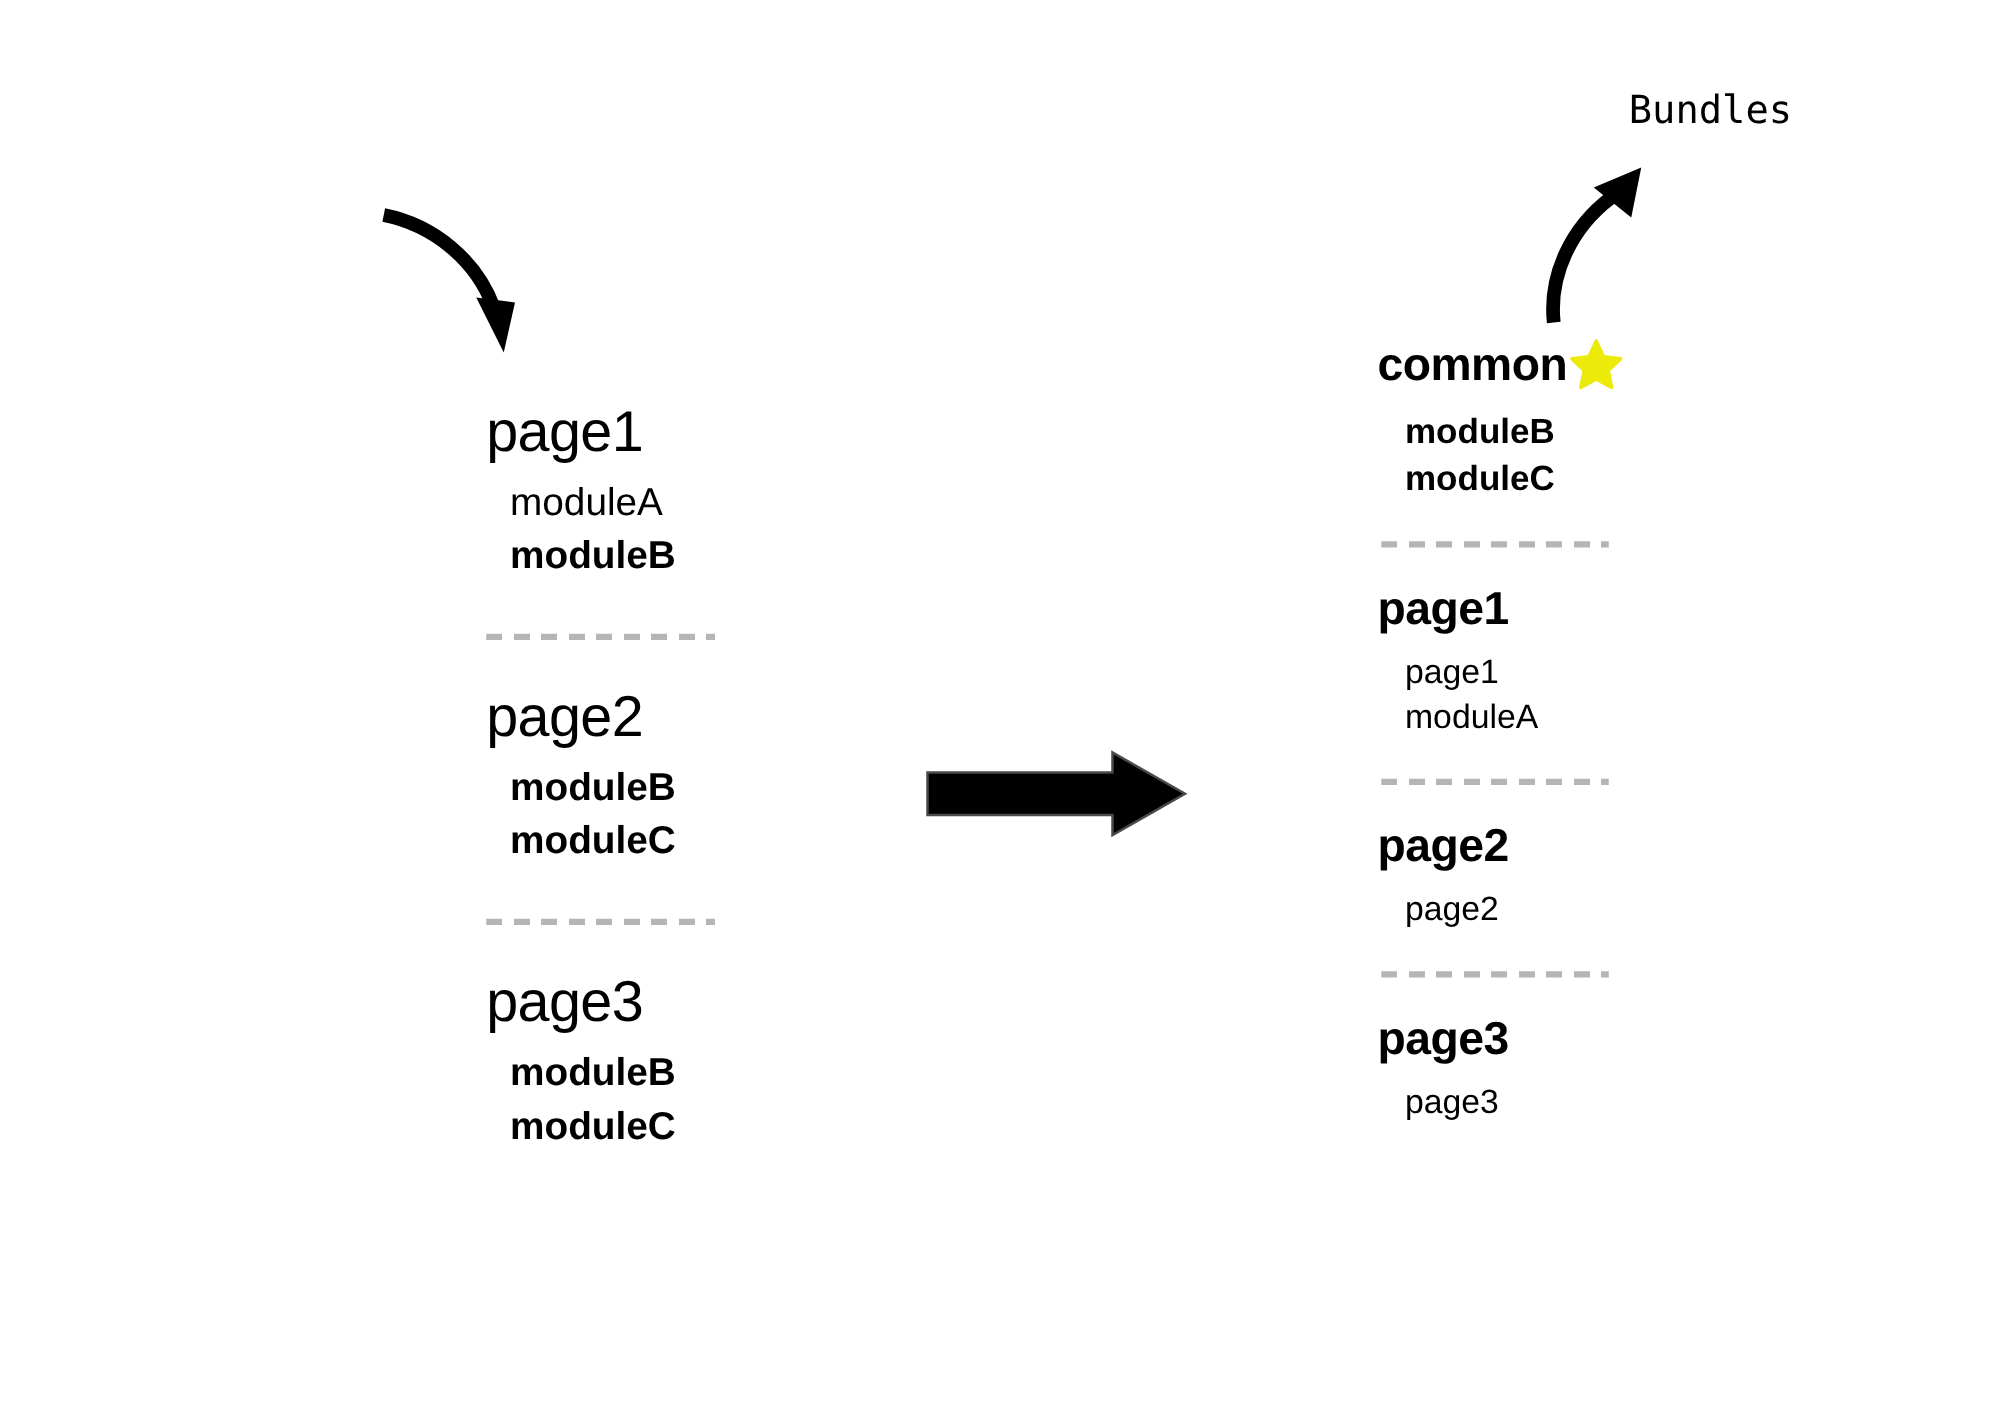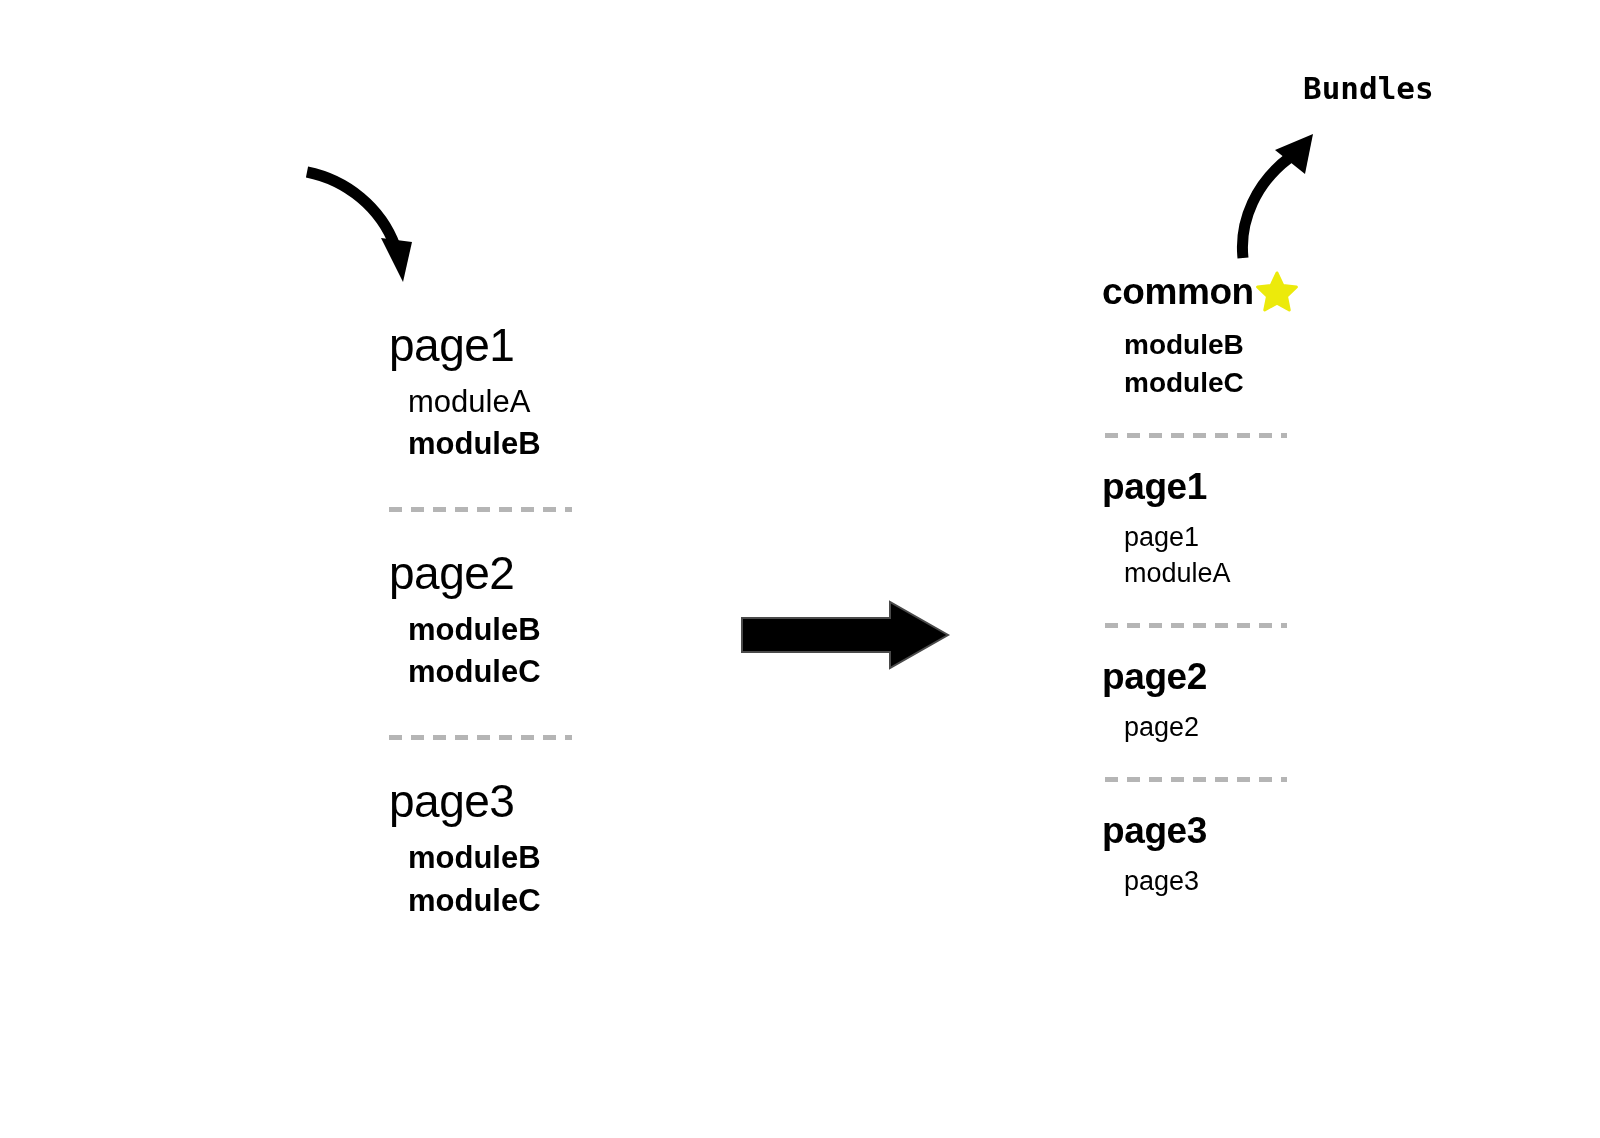--- a/index.html
+++ b/index.html
@@ -21,21 +21,21 @@
     left: 0; top: 0;
     width: 1600px;
     height: 1138px;
   }
 
   
   .mono-label {
     position: absolute;
     font-family: "DejaVu Sans Mono", "Liberation Mono", monospace;
     font-size: 31px;
-    font-weight: 700;
+    font-weight: 400;
     color: #000000;
     letter-spacing: 0px;
     white-space: nowrap;
   }
   #entrypoints-label { left: 70px;  top: 104px; }
   #bundles-label     { left: 1303px; top: 70px; }
 
   
   .arrow-svg { position: absolute; overflow: visible; }
   #entry-arrow  { left: 285px;  top: 150px;  width: 160px; height: 160px; }

